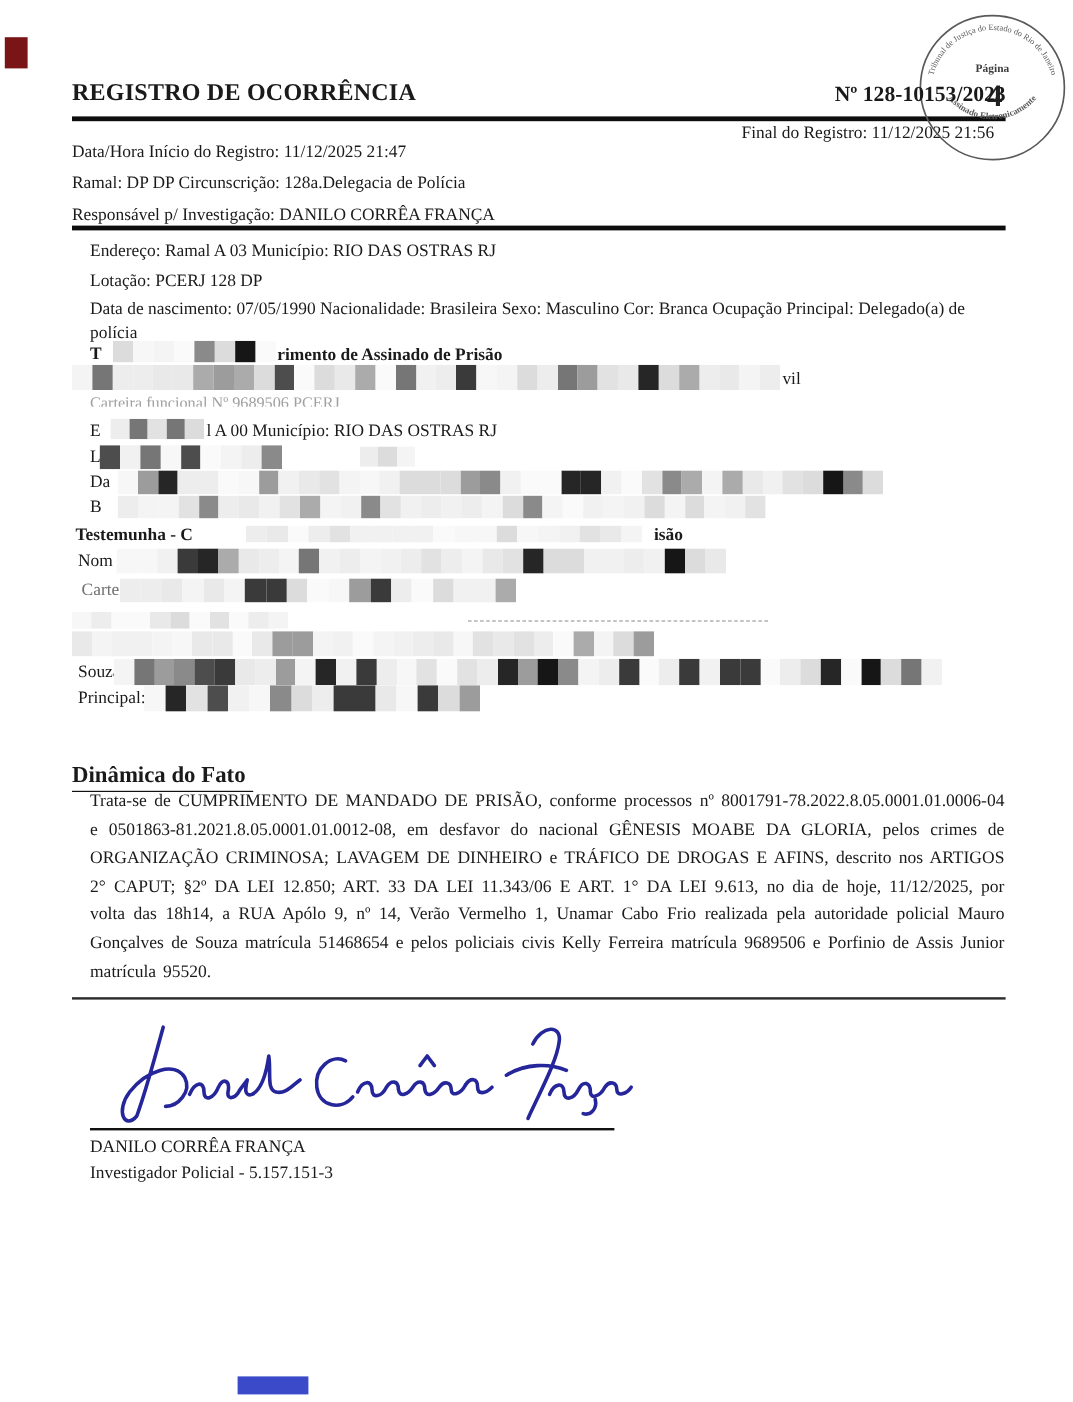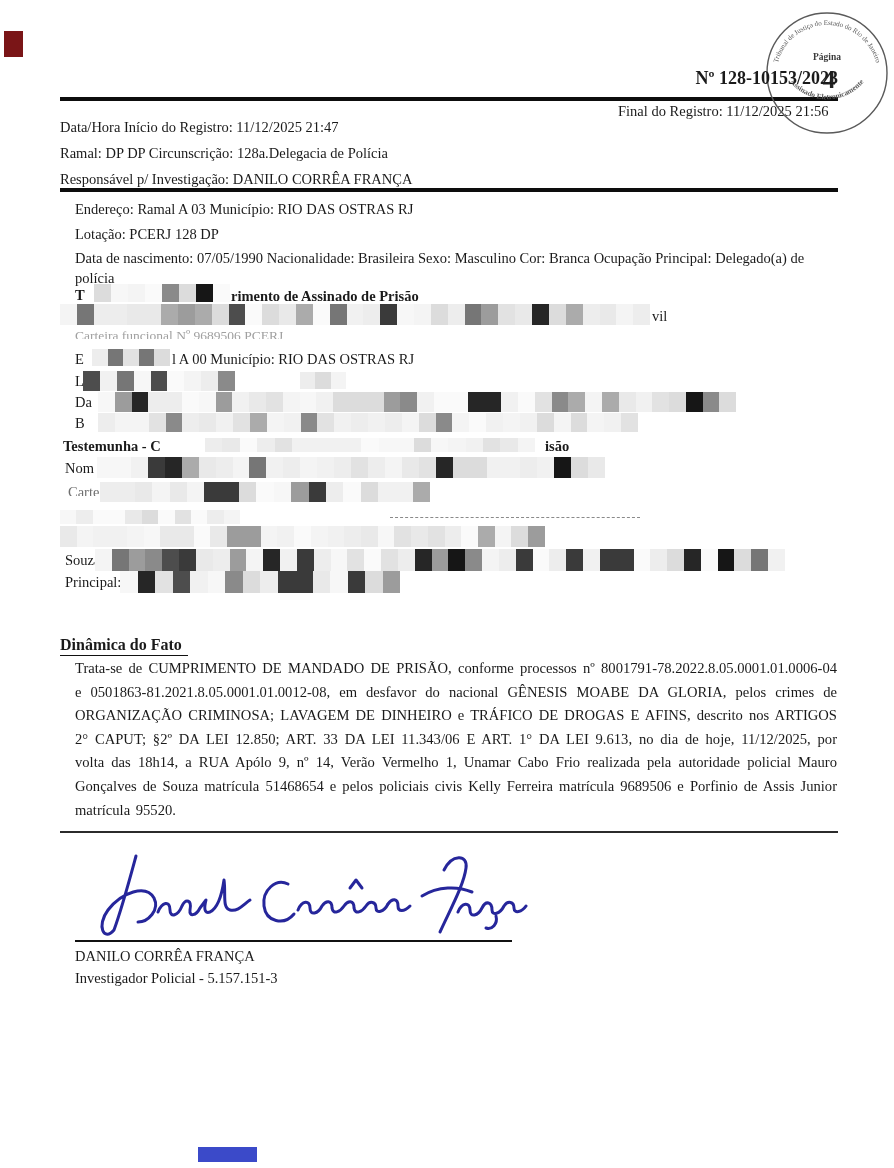--- a/index.html
+++ b/index.html
@@ -20,21 +20,21 @@
   .hdr-title{font-size:20px;font-weight:bold;letter-spacing:.2px;}
   .hdr-num{font-size:18px;font-weight:bold;z-index:4;}
   .px{display:flex;overflow:hidden;}
   .px span{flex:1 0 auto;height:100%;}
   .para{
     font-size:14.6px;line-height:23.6px;
     text-align:justify;text-align-last:left;
     word-spacing:2px;
   }
   .heading-u{
-    font-size:16px;font-weight:bold;
+    font-size:19px;font-weight:bold;
     border-bottom:1.6px solid #111;padding-right:6px;padding-bottom:1px;
   }
   .stamp{z-index:3;}
   .cut{overflow:hidden;}
   .dash-frag{border-top:1.3px dashed #8a8a8a;height:0;}
 </style>
 </head>
 <body>
 
 <div class="page">
@@ -52,20 +52,21 @@
         <textPath href="#arcTop" startOffset="50%" text-anchor="middle">Tribunal de Justiça do Estado do Rio de Janeiro</textPath>
       </text>
       <text font-size="7.5" fill="#5a5a5a" font-weight="bold" font-family="Liberation Serif, serif">
         <textPath href="#arcBottom" startOffset="50%" text-anchor="middle">Assinado Eletronicamente</textPath>
       </text>
       <text x="65" y="52" text-anchor="middle" font-size="9.5" font-weight="bold" fill="#3c3c3c" font-family="Liberation Serif, serif">Página</text>
       <text x="67" y="80" text-anchor="middle" font-size="26" font-weight="bold" fill="#222" font-family="Liberation Serif, serif">4</text>
     </svg>
   </div>
 
+  <div class="abs hdr-title" style="left:60px;top:66px;">REGISTRO DE OCORRÊNCIA</div>
   <div class="abs hdr-num" style="right:56px;top:68px;">Nº 128-10153/2023</div>
   <div class="abs rule-thick" style="left:60px;top:97px;width:778px;"></div>
 
   <div class="abs t" style="left:60px;top:118px;">Data/Hora Início do Registro: 11/12/2025 21:47</div>
   <div class="abs t" style="left:618px;top:102px;">Final do Registro: 11/12/2025 21:56</div>
   <div class="abs t" style="left:60px;top:144px;">Ramal: DP DP Circunscrição: 128a.Delegacia de Polícia</div>
   <div class="abs t" style="left:60px;top:170px;">Responsável p/ Investigação:  DANILO CORRÊA FRANÇA</div>
   <div class="abs rule-thick" style="left:60px;top:188px;width:778px;"></div>
 
   <div class="abs t" style="left:75px;top:200px;">Endereço: Ramal A 03    Município: RIO DAS OSTRAS RJ</div>

